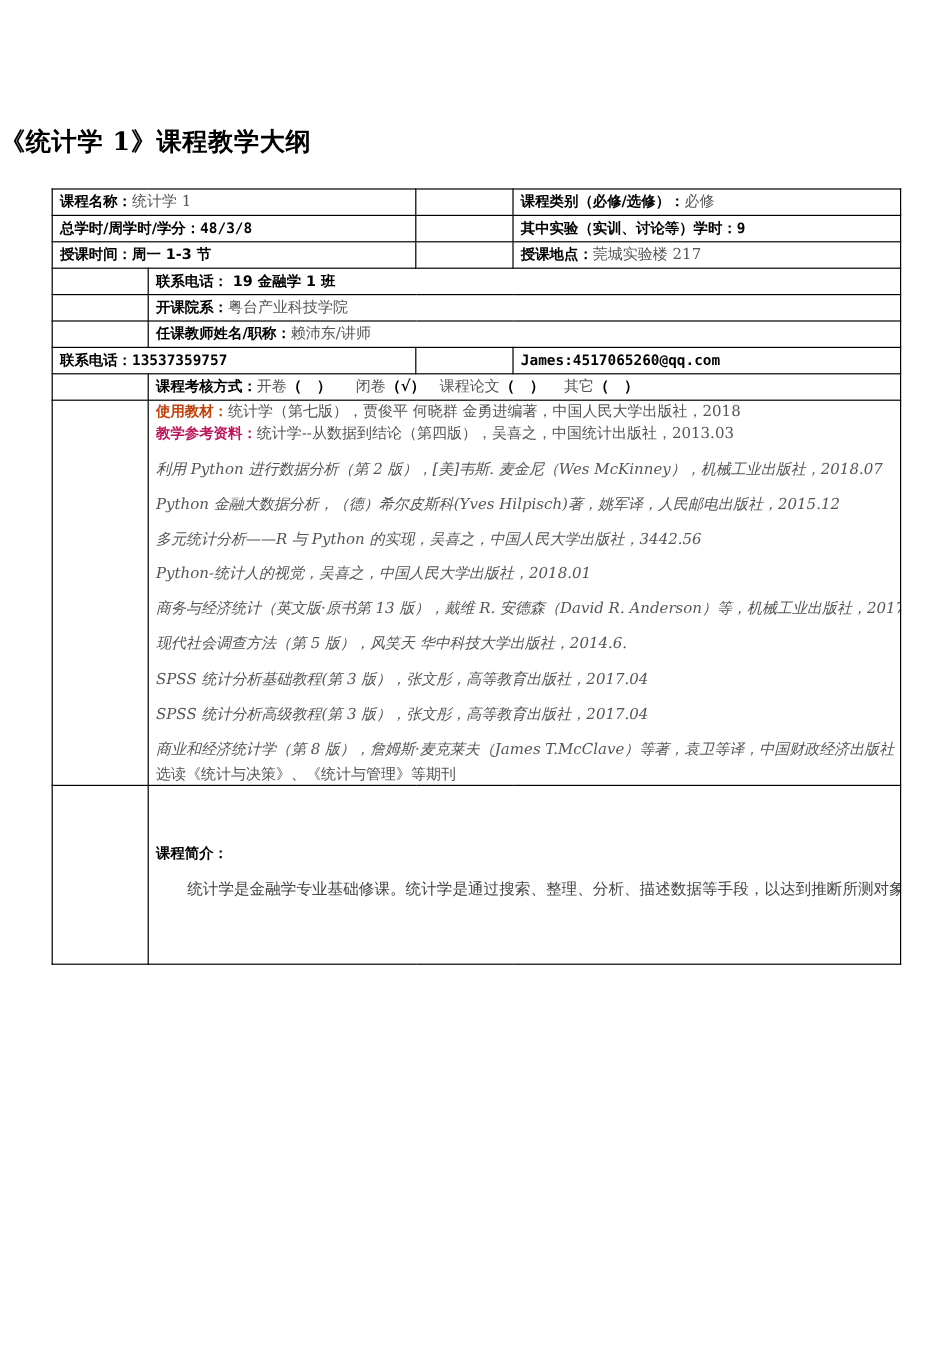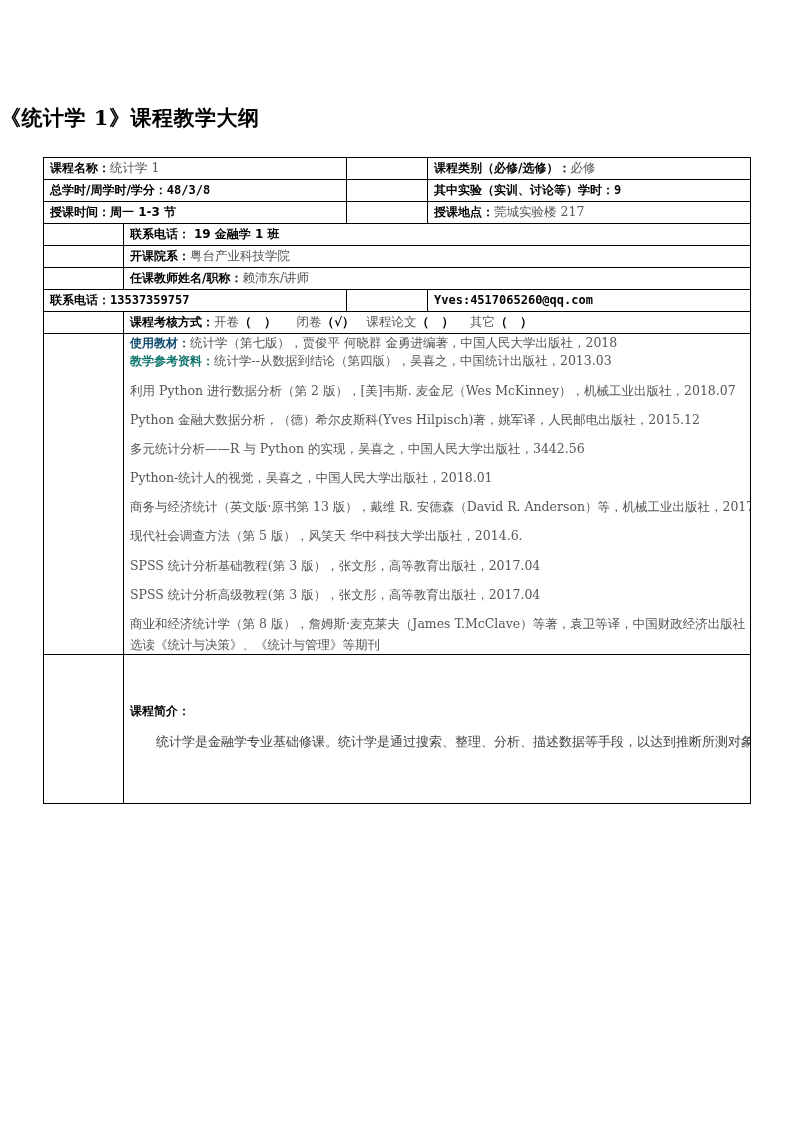--- a/index.html
+++ b/index.html
@@ -6,21 +6,21 @@
     body { width:793px; height:1122px; position:relative; font-family:"DejaVu Serif","Liberation Serif",serif; color:#000; overflow:hidden; }
     .title { position:absolute; top:104px; left:0; width:793px; text-align:left; font-size:21px; font-weight:bold; letter-spacing:0.5px; }
     table.syl { position:absolute; top:157px; left:43px; width:707px; border-collapse:collapse; table-layout:fixed; }
     table.syl td { border:1.3px solid #000; padding:0 6px; font-size:12.5px; vertical-align:middle; line-height:1.3; overflow:hidden; white-space:nowrap; }
     .b { font-weight:bold; font-family:"DejaVu Sans","Liberation Sans",sans-serif; font-size:12px; }
     .v { color:#555; }
     .vb { font-weight:bold; font-family:"DejaVu Sans Mono","Liberation Mono",monospace; font-size:12px; }
     tr.r23 td { height:21px; }
     td.refs { white-space:normal; vertical-align:top; padding-top:2px; padding-bottom:4px; }
     .ref { color:#555; font-size:12.5px; line-height:1.45; }
-    .ref.gap { margin-top:11px; }
+    .ref.gap { margin-top:11px;font-style:italic; }
     .ref.first { margin-top:0; }
     td.intro { white-space:normal; vertical-align:top; padding-top:4px; height:148px; }
     .intro-p { color:#444; font-size:13px; line-height:24.5px; text-indent:2em; margin:10px 0 0 0; text-align:justify; }
     .chk { font-weight:bold; }
   </style>
 </head>
 <body>
 
 <div class="title">《统计学 1》课程教学大纲</div>
 
@@ -85,40 +85,40 @@
       <span class="b">任课教师姓名/职称：</span><span class="v">赖沛东/讲师</span>
     </td>
   </tr>
 
   <tr class="r23">
     <td colspan="2">
       <span class="b">联系电话：</span><span class="vb">13537359757</span>
     </td>
     <td></td>
     <td>
-      <span class="vb">Yves:</span><span class="vb">4517065260@qq.com</span>
+      <span class="vb">James:</span><span class="vb">4517065260@qq.com</span>
     </td>
   </tr>
 
 
   <tr class="r23">
     <td></td>
     <td colspan="3">
       <span class="b">课程考核方式：</span><span class="v">开卷</span><span class="chk">（　）</span>
       &nbsp;&nbsp;&nbsp;&nbsp;<span class="v">闭卷</span><span class="chk">（√）</span>
       &nbsp;&nbsp;<span class="v">课程论文</span><span class="chk">（　）</span>
       &nbsp;&nbsp;&nbsp;<span class="v">其它</span><span class="chk">（　）</span>
     </td>
   </tr>
 
   <tr>
     <td></td>
     <td colspan="3" class="refs">
-      <div class="ref first"><span class="b" style="color:#0c4a6e">使用教材：</span><span>统计学（第七版），贾俊平 何晓群 金勇进编著，中国人民大学出版社，2018</span></div>
-      <div class="ref"><span class="b" style="color:#0f766e">教学参考资料：</span><span>统计学--从数据到结论（第四版），吴喜之，中国统计出版社，2013.03</span></div>
+      <div class="ref first"><span class="b" style="color:#c2410c">使用教材：</span><span>统计学（第七版），贾俊平 何晓群 金勇进编著，中国人民大学出版社，2018</span></div>
+      <div class="ref"><span class="b" style="color:#be185d">教学参考资料：</span><span>统计学--从数据到结论（第四版），吴喜之，中国统计出版社，2013.03</span></div>
       <div class="ref gap">利用 Python 进行数据分析（第 2 版），[美]韦斯. 麦金尼（Wes McKinney），机械工业出版社，2018.07</div>
       <div class="ref gap">Python 金融大数据分析，（德）希尔皮斯科(Yves Hilpisch)著，姚军译，人民邮电出版社，2015.12</div>
       <div class="ref gap">多元统计分析——R 与 Python 的实现，吴喜之，中国人民大学出版社，3442.56</div>
       <div class="ref gap">Python-统计人的视觉，吴喜之，中国人民大学出版社，2018.01</div>
       <div class="ref gap">商务与经济统计（英文版·原书第 13 版），戴维 R. 安德森（David R. Anderson）等，机械工业出版社，2017.07</div>
       <div class="ref gap">现代社会调查方法（第 5 版），风笑天 华中科技大学出版社，2014.6.</div>
       <div class="ref gap">SPSS 统计分析基础教程(第 3 版），张文彤，高等教育出版社，2017.04</div>
       <div class="ref gap">SPSS 统计分析高级教程(第 3 版），张文彤，高等教育出版社，2017.04</div>
       <div class="ref gap">商业和经济统计学（第 8 版），詹姆斯·麦克莱夫（James T.McClave）等著，袁卫等译，中国财政经济出版社，2008 年 PSS 统计分析高级教程(第 3 版），张文彤，高等教育出版社，2017.04</div>
       <div class="ref" style="margin-top:3px">选读《统计与决策》、《统计与管理》等期刊</div>

